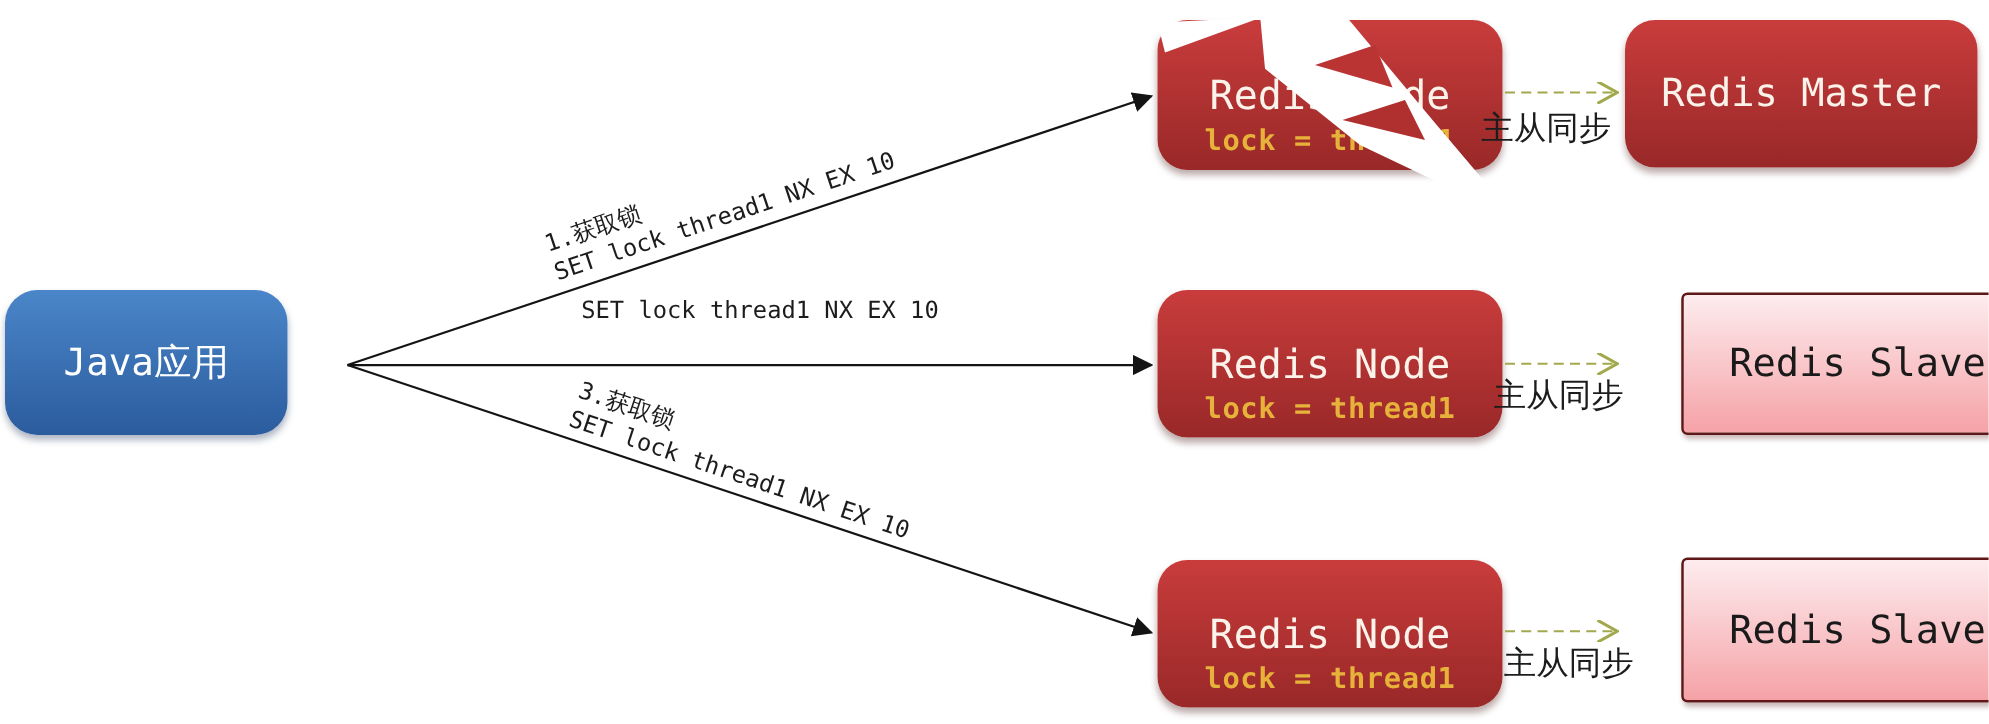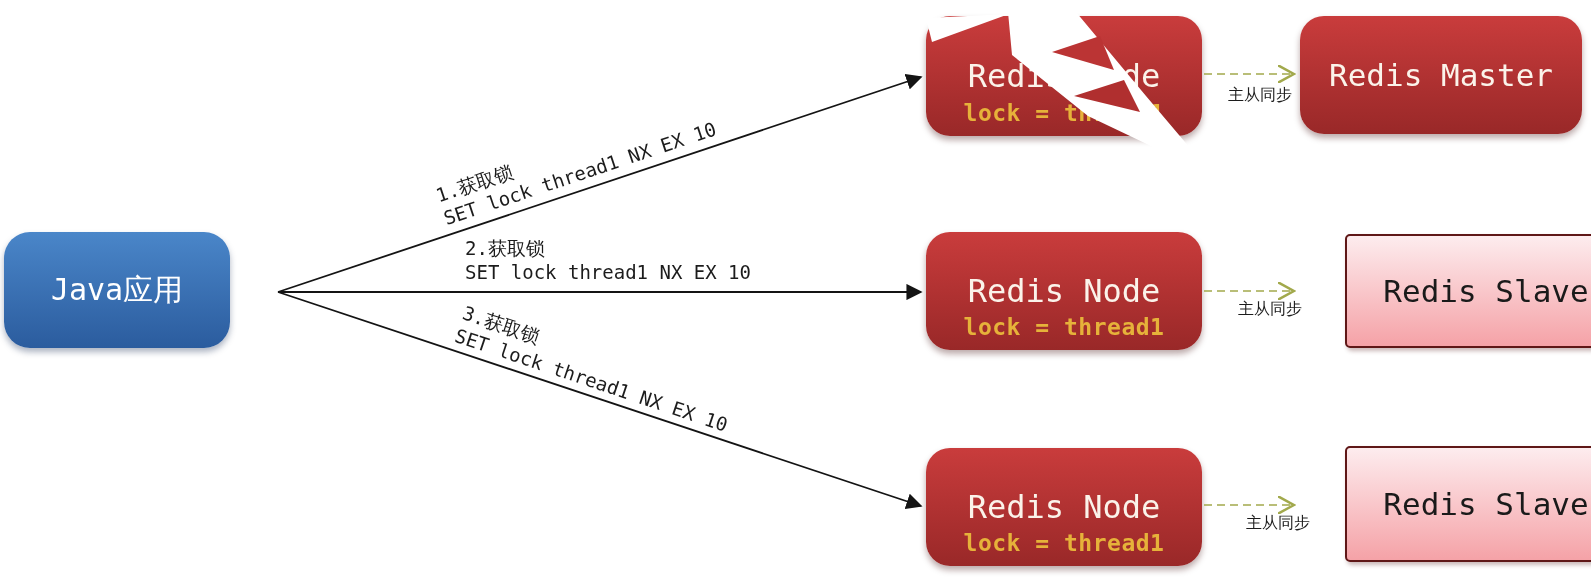--- a/index.html
+++ b/index.html
@@ -29,22 +29,22 @@
     border:2px solid var(--slave-border);border-radius:5px;color:#1a1a1a;font-size:31px;
     box-shadow:2px 3px 4px rgba(80,20,20,.3);z-index:1;margin-left:45px;
   }
   .edge-label{
     position:absolute;color:var(--label-text);font-size:19px;line-height:24px;
     white-space:nowrap;z-index:6;
   }
   .edge-label.rot-up{transform-origin:0 100%;transform:rotate(-18.5deg);}
   .edge-label.rot-down{transform-origin:0 100%;transform:rotate(18.5deg);}
   .sync-label{
-    position:absolute;width:110px;text-align:right;color:var(--label-text);
-    font-size:16px;font-weight:500;z-index:6;
+    position:absolute;width:110px;text-align:center;color:var(--label-text);
+    font-size:26px;font-weight:500;z-index:6;
     font-family:Liberation Sans, sans-serif;
   }
   svg.overlay{position:absolute;left:0;top:0;z-index:5;pointer-events:none;}
   .arrow-line{stroke:var(--arrow);stroke-width:1.8;fill:none;}
   .dash-line{stroke:var(--sync-dash);stroke-width:1.6;fill:none;stroke-dasharray:8 5;}
 </style>
 </head>
 <body>
 
 <div class="canvas">
@@ -105,21 +105,20 @@
       <polygon points="1124,80 1140,112 1074,96" style="fill:var(--bolt-notch-lower);"></polygon>
     </g>
   </svg>
 
   <div class="edge-label rot-up" style="left:448px;top:182px;">
     <div>1.获取锁</div>
     <div>SET lock thread1 NX EX 10</div>
   </div>
 
   <div class="edge-label" style="left:465px;top:236px;">
-    <div>2.获取锁</div>
     <div>SET lock thread1 NX EX 10</div>
   </div>
 
   <div class="edge-label rot-down" style="left:452px;top:298px;">
     <div>3.获取锁</div>
     <div>SET lock thread1 NX EX 10</div>
   </div>
 
   <div class="sync-label" style="left:1182px;top:85px;">主从同步</div>
   <div class="sync-label" style="left:1192px;top:299px;">主从同步</div>

